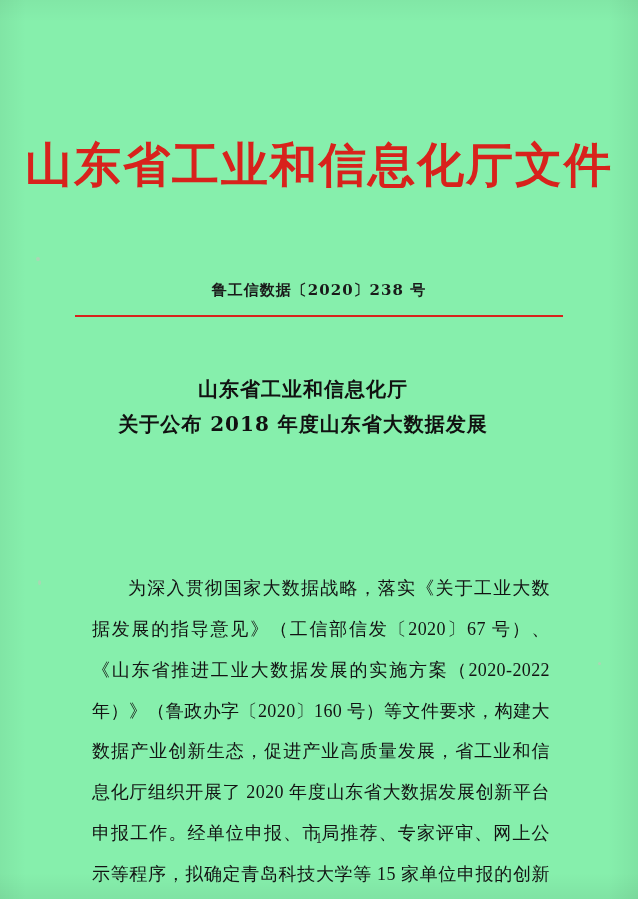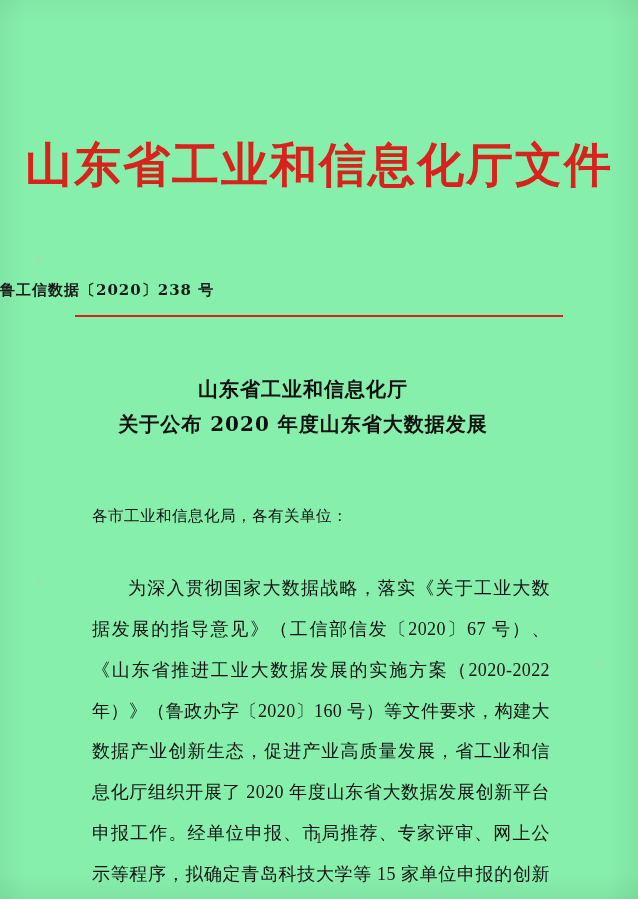--- a/index.html
+++ b/index.html
@@ -41,20 +41,21 @@
     font-size: 47px;
     letter-spacing: 2px;
     line-height: 1.15;
     white-space: nowrap;
   }
   .doc-number {
     position: absolute;
     top: 281px;
     left: 0;
     width: 638px;
+    text-align: center;
     font-family: "DejaVu Serif", "Liberation Serif", serif;
     font-size: 15px;
     font-weight: bold;
     color: #1a1a1a;
     letter-spacing: 1px;
   }
   .red-rule {
     position: absolute;
     top: 315px;
     left: 75px;
@@ -130,22 +131,21 @@
   <div class="speck" style="top:662px;left:598px;width:3px;height:3px;"></div>
 
   <div class="doc-title">山东省工业和信息化厅文件</div>
 
   <div class="doc-number">鲁工信数据〔2020〕238 号</div>
 
   <div class="red-rule"></div>
 
   <div class="subject">
     <div>山东省工业和信息化厅</div>
-    <div>关于公布 2020 年度山东省大数据发展</div>
+    <div>关于公布 2018 年度山东省大数据发展</div>
   </div>
 
-  <div class="salutation">各市工业和信息化局，各有关单位：</div>
 
   <div class="body-text">为深入贯彻国家大数据战略，落实《关于工业大数据发展的指导意见》（工信部信发〔2020〕67 号）、《山东省推进工业大数据发展的实施方案（2020-2022 年）》（鲁政办字〔2020〕160 号）等文件要求，构建大数据产业创新生态，促进产业高质量发展，省工业和信息化厅组织开展了 2020 年度山东省大数据发展创新平台申报工作。经单位申报、市局推荐、专家评审、网上公示等程序，拟确定青岛科技大学等 15 家单位申报的创新实验室为 2020 年度山东省大数据发</div>
 
   <div class="page-number">1</div>
 
 </div>
 
 </body></html>

